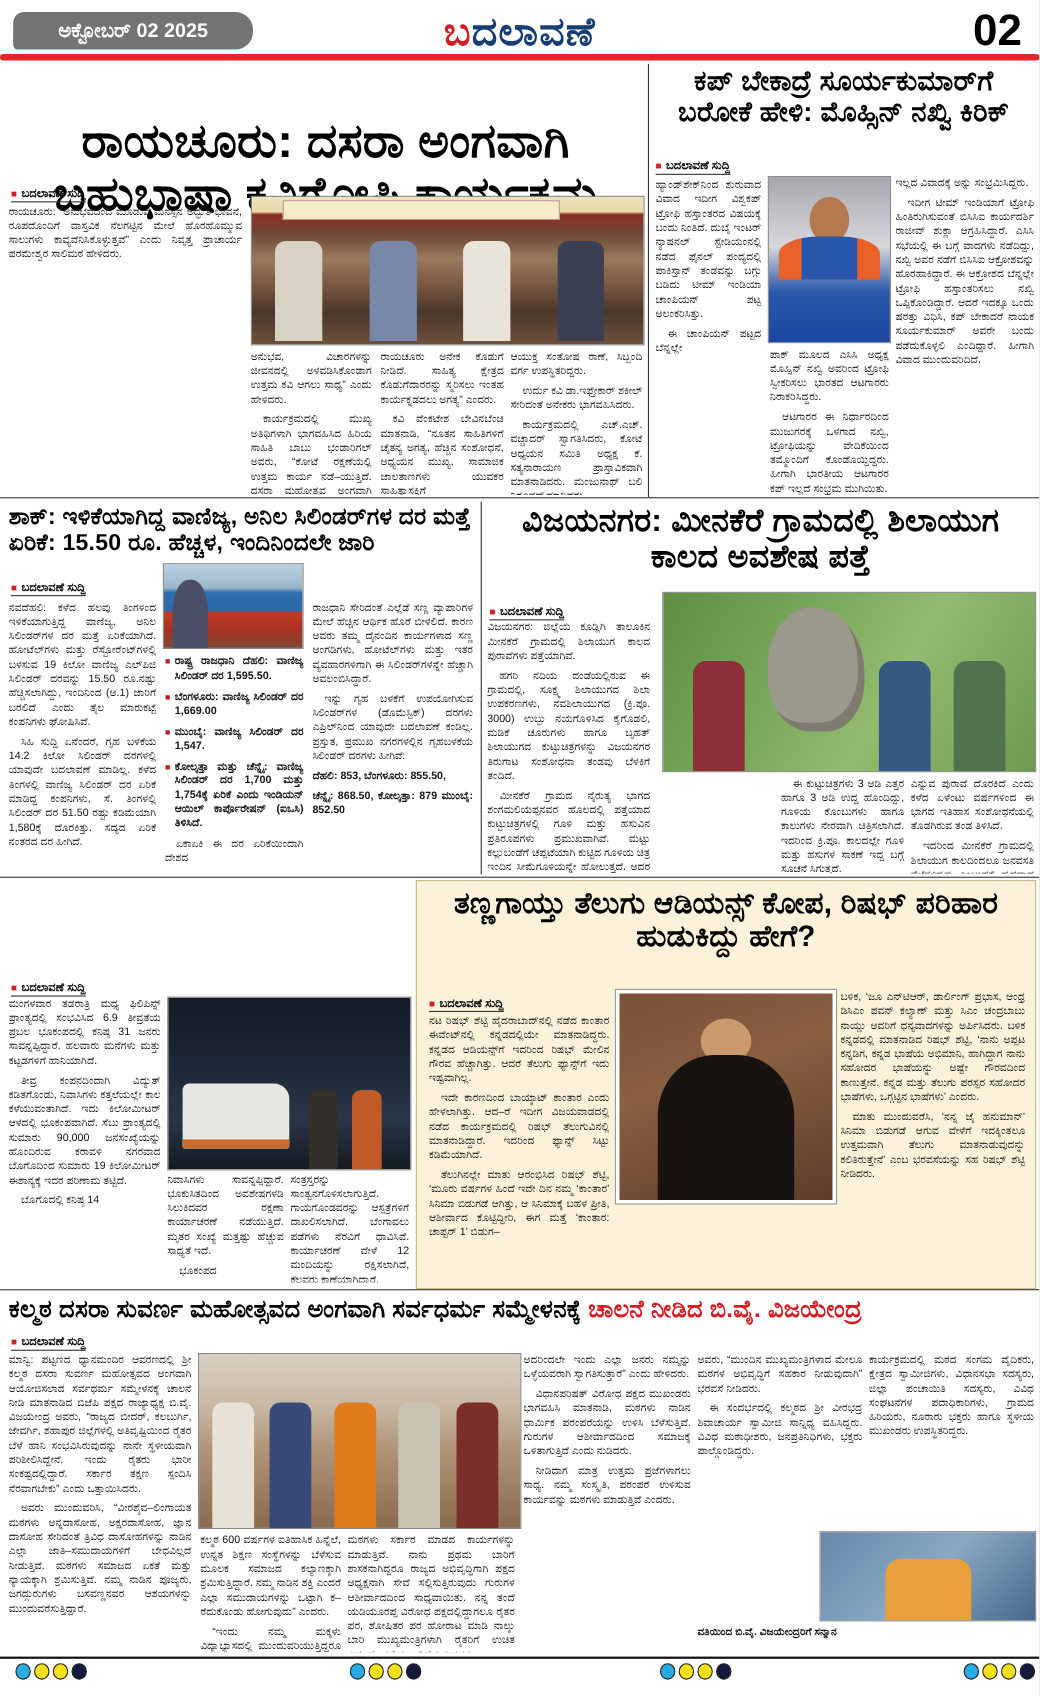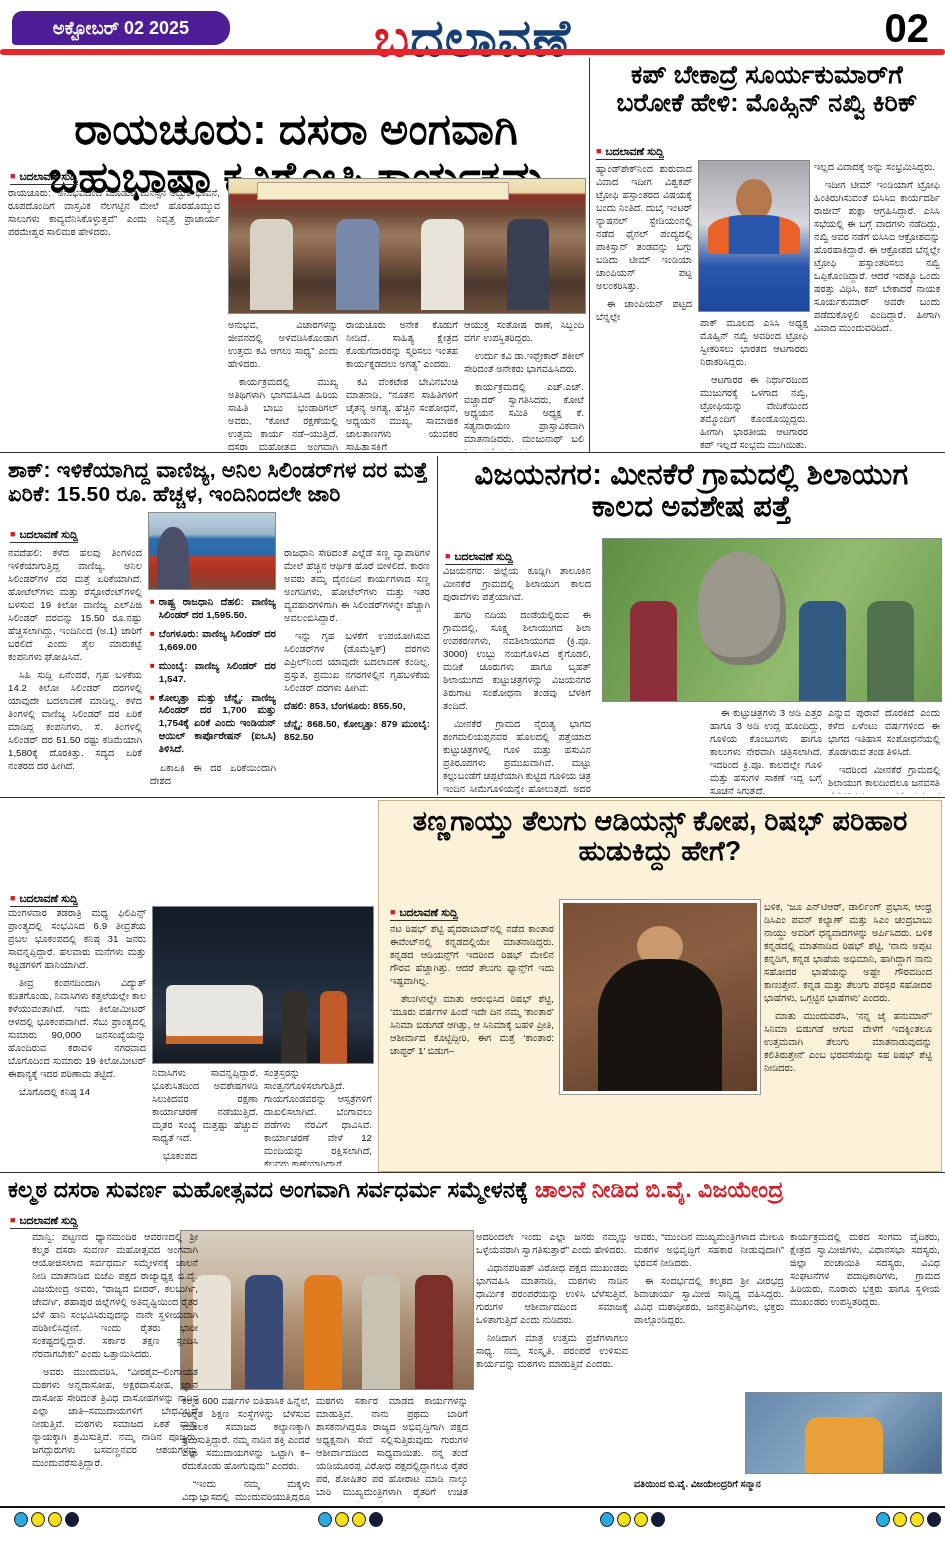--- a/index.html
+++ b/index.html
@@ -1,24 +1,24 @@
 <!DOCTYPE html>
 <html><head>
 <meta charset="utf-8">
 <style>
   html,body{margin:0;padding:0;background:#d9d9d9;}
   .page{position:relative;width:945px;height:1542px;background:#ffffff;margin:0 auto;
         font-family:"Liberation Sans","DejaVu Sans",sans-serif;overflow:hidden;color:#111;}
   .abs{position:absolute;}
 
   
-  .datebox{left:12px;top:11px;width:218px;height:34px;background:#4c1d95;color:#fff;
+  .datebox{left:12px;top:11px;width:218px;height:34px;background:#737373;color:#fff;
            border-radius:10px 16px 16px 4px;display:flex;align-items:center;justify-content:center;
            font-weight:bold;font-size:18px;}
-  .masthead{left:0;top:8px;width:945px;text-align:center;font-size:52px;font-weight:bold;letter-spacing:1px;}
+  .masthead{left:0;top:8px;width:945px;text-align:center;font-size:36px;font-weight:bold;letter-spacing:1px;}
   .masthead .first{color:#d41d24;}
   .masthead .rest{color:#173e74;}
   .pagenum{right:16px;top:6px;font-size:40px;font-weight:bold;color:#000;}
   .redbar{left:0;top:49px;width:945px;height:6px;background:#e8252b;border-radius:3px;}
 
   
   .headline{font-weight:bold;color:#000;text-align:center;line-height:1.12;letter-spacing:0.2px;}
   .headline.red-part{color:#d41d24;}
   .byline{display:flex;align-items:center;gap:4px;font-size:10.5px;font-weight:bold;color:#000;
           border-bottom:1.4px solid #333;width:max-content;padding-bottom:1px;}
@@ -241,20 +241,21 @@
   <div class="abs byline" style="left:390px;top:906px;">
     <span class="sq">■</span>
     <span>ಬದಲಾವಣೆ ಸುದ್ದಿ</span>
   </div>
   <div class="abs photo ph-rishab" style="left:560px;top:900px;width:194px;height:188px;">
     <div class="face"></div>
     <div class="fig"></div>
   </div>
   <div class="abs coltext" style="left:390px;top:922px;width:164px;height:242px;overflow:hidden;">
     <p>ನಟ ರಿಷಭ್ ಶೆಟ್ಟಿ ಹೈದರಾಬಾದ್‌ನಲ್ಲಿ ನಡೆದ ಕಾಂತಾರ ಈವೆಂಟ್‌ನಲ್ಲಿ ಕನ್ನಡದಲ್ಲಿಯೇ ಮಾತನಾಡಿದ್ದರು. ಕನ್ನಡದ ಆಡಿಯನ್ಸ್‌ಗೆ ಇದರಿಂದ ರಿಷಭ್ ಮೇಲಿನ ಗೌರವ ಹೆಚ್ಚಾಗಿತ್ತು. ಆದರೆ ತೆಲುಗು ಫ್ಯಾನ್ಸ್‌ಗೆ ಇದು ಇಷ್ಟವಾಗಿಲ್ಲ.</p>
+    <p class="ind">ಇದೇ ಕಾರಣದಿಂದ ಬಾಯ್ಕಾಟ್ ಕಾಂತಾರ ಎಂದು ಹೇಳಲಾಗಿತ್ತು. ಆದ–ರೆ ಇದೀಗ ವಿಜಯವಾಡದಲ್ಲಿ ನಡೆದ ಕಾರ್ಯಕ್ರಮದಲ್ಲಿ ರಿಷಭ್ ತೆಲುಗುವಿನಲ್ಲಿ ಮಾತನಾಡಿದ್ದಾರೆ. ಇದರಿಂದ ಫ್ಯಾನ್ಸ್ ಸಿಟ್ಟು ಕಡಿಮೆಯಾಗಿದೆ.</p>
     <p class="ind">ತೆಲುಗಿನಲ್ಲೇ ಮಾತು ಆರಂಭಿಸಿದ ರಿಷಭ್ ಶೆಟ್ಟಿ, ‘ಮೂರು ವರ್ಷಗಳ ಹಿಂದೆ ಇದೇ ದಿನ ನಮ್ಮ ‘ಕಾಂತಾರ’ ಸಿನಿಮಾ ಬಿಡುಗಡೆ ಆಗಿತ್ತು, ಆ ಸಿನಿಮಾಕ್ಕೆ ಬಹಳ ಪ್ರೀತಿ, ಆಶೀರ್ವಾದ ಕೊಟ್ಟಿದ್ದೀರಿ, ಈಗ ಮತ್ತೆ ‘ಕಾಂತಾರ: ಚಾಪ್ಟರ್ 1’ ಬಿಡುಗ–</p>
   </div>
   <div class="abs coltext" style="left:764px;top:900px;width:168px;height:264px;overflow:hidden;">
     <p>ಬಳಿಕ, ‘ಜೂ ಎನ್‌ಟಿಆರ್, ಡಾರ್ಲಿಂಗ್ ಪ್ರಭಾಸ, ಆಂಧ್ರ ಡಿಸಿಎಂ ಪವನ್ ಕಲ್ಯಾಣ್ ಮತ್ತು ಸಿಎಂ ಚಂದ್ರಬಾಬು ನಾಯ್ಡು ಅವರಿಗೆ ಧನ್ಯವಾದಗಳನ್ನು ಅರ್ಪಿಸಿದರು. ಬಳಿಕ ಕನ್ನಡದಲ್ಲಿ ಮಾತನಾಡಿದ ರಿಷಭ್ ಶೆಟ್ಟಿ, ‘ನಾನು ಅಪ್ಪಟ ಕನ್ನಡಿಗ, ಕನ್ನಡ ಭಾಷೆಯ ಅಭಿಮಾನಿ, ಹಾಗಿದ್ದಾಗ ನಾನು ಸಹೋದರ ಭಾಷೆಯನ್ನು ಅಷ್ಟೇ ಗೌರವದಿಂದ ಕಾಣುತ್ತೇನೆ. ಕನ್ನಡ ಮತ್ತು ತೆಲುಗು ಪರಸ್ಪರ ಸಹೋದರ ಭಾಷೆಗಳು, ಒಗ್ಗಟ್ಟಿನ ಭಾಷೆಗಳು’ ಎಂದರು.</p>
     <p class="ind">ಮಾತು ಮುಂದುವರೆಸಿ, ‘ನನ್ನ ಜೈ ಹನುಮಾನ್’ ಸಿನಿಮಾ ಬಿಡುಗಡೆ ಆಗುವ ವೇಳೆಗೆ ಇದಕ್ಕಿಂತಲೂ ಉತ್ತಮವಾಗಿ ತೆಲುಗು ಮಾತನಾಡುವುದನ್ನು ಕಲಿತಿರುತ್ತೇನೆ’ ಎಂಬ ಭರವಸೆಯನ್ನು ಸಹ ರಿಷಭ್ ಶೆಟ್ಟಿ ನೀಡಿದರು.</p>
   </div>
 
   <div class="abs hline" style="left:0;top:1172px;width:945px;"></div>
 
   <div class="abs headline" style="left:8px;top:1178px;width:932px;font-size:22px;text-align:left;">
@@ -265,21 +266,21 @@
     <span class="sq">■</span>
     <span>ಬದಲಾವಣೆ ಸುದ್ದಿ</span>
   </div>
   <div class="abs photo ph-kalmath" style="left:180px;top:1230px;width:292px;height:158px;">
     <div class="s1"></div>
       <div class="s2"></div>
     <div class="s3"></div>
       <div class="s4"></div>
     <div class="s5"></div>
   </div>
-  <div class="abs coltext" style="left:8px;top:1230px;width:166px;height:272px;overflow:hidden;margin-left:24px;">
+  <div class="abs coltext" style="left:8px;top:1230px;width:166px;height:272px;overflow:hidden;">
     <p>ಮಾನ್ವಿ: ಪಟ್ಟಣದ ಧ್ಯಾನಮಂದಿರ ಆವರಣದಲ್ಲಿ ಶ್ರೀ ಕಲ್ಮಠ ದಸರಾ ಸುವರ್ಣ ಮಹೋತ್ಸವದ ಅಂಗವಾಗಿ ಆಯೋಜಿಸಲಾದ ಸರ್ವಧರ್ಮ ಸಮ್ಮೇಳನಕ್ಕೆ ಚಾಲನೆ ನೀಡಿ ಮಾತನಾಡಿದ ಬಿಜೆಪಿ ಪಕ್ಷದ ರಾಜ್ಯಾಧ್ಯಕ್ಷ ಬಿ.ವೈ. ವಿಜಯೇಂದ್ರ ಅವರು, “ರಾಜ್ಯದ ಬೀದರ್, ಕಲಬುರ್ಗಿ, ಜೇವರ್ಗಿ, ಶಹಾಪುರ ಜಿಲ್ಲೆಗಳಲ್ಲಿ ಅತಿವೃಷ್ಟಿಯಿಂದ ರೈತರ ಬೆಳೆ ಹಾನಿ ಸಂಭವಿಸಿರುವುದನ್ನು ನಾನೇ ಸ್ಥಳೀಯವಾಗಿ ಪರಿಶೀಲಿಸಿದ್ದೇನೆ. ಇಂದು ರೈತರು ಭಾರೀ ಸಂಕಷ್ಟದಲ್ಲಿದ್ದಾರೆ. ಸರ್ಕಾರ ತಕ್ಷಣ ಸ್ಪಂದಿಸಿ ನೆರವಾಗಬೇಕು” ಎಂದು ಒತ್ತಾಯಿಸಿದರು.</p>
     <p class="ind">ಅವರು ಮುಂದುವರಿಸಿ, “ವೀರಶೈವ–ಲಿಂಗಾಯತ ಮಠಗಳು ಅನ್ನದಾಸೋಹ, ಅಕ್ಷರದಾಸೋಹ, ಜ್ಞಾನ ದಾಸೋಹ ಸೇರಿದಂತೆ ತ್ರಿವಿಧ ದಾಸೋಹಗಳನ್ನು ನಾಡಿನ ಎಲ್ಲಾ ಜಾತಿ–ಸಮುದಾಯಗಳಿಗೆ ಬೇಧವಿಲ್ಲದೆ ನೀಡುತ್ತಿವೆ. ಮಠಗಳು ಸಮಾಜದ ಏಕತೆ ಮತ್ತು ನ್ಯಾಯಕ್ಕಾಗಿ ಶ್ರಮಿಸುತ್ತಿವೆ. ನಮ್ಮ ನಾಡಿನ ಪೂಜ್ಯರು, ಜಗದ್ಗುರುಗಳು ಬಸವಣ್ಣನವರ ಆಶಯಗಳನ್ನು ಮುಂದುವರೆಸುತ್ತಿದ್ದಾರೆ.</p>
   </div>
   <div class="abs coltext" style="left:182px;top:1394px;width:128px;height:108px;overflow:hidden;">
     <p>ಕಲ್ಮಠ 600 ವರ್ಷಗಳ ಐತಿಹಾಸಿಕ ಹಿನ್ನೆಲೆ, ಉನ್ನತ ಶಿಕ್ಷಣ ಸಂಸ್ಥೆಗಳನ್ನು ಬೆಳೆಸುವ ಮೂಲಕ ಸಮಾಜದ ಕಲ್ಯಾಣಕ್ಕಾಗಿ ಶ್ರಮಿಸುತ್ತಿದ್ದಾರೆ. ನಮ್ಮ ನಾಡಿನ ಶಕ್ತಿ ಎಂದರೆ ಎಲ್ಲಾ ಸಮುದಾಯಗಳನ್ನು ಒಟ್ಟಾಗಿ ಕ–ರೆದುಕೊಂಡು ಹೋಗುವುದು” ಎಂದರು.</p>
     <p class="ind">“ಇಂದು ನಮ್ಮ ಮಕ್ಕಳು ವಿದ್ಯಾಭ್ಯಾಸದಲ್ಲಿ ಮುಂದುವರಿಯುತ್ತಿದ್ದರೂ ಸಂಸ್ಕಾರವನ್ನು ಪಡೆದುಕೊಳ್ಳುತ್ತಿದ್ದಾರೆ. ವಿದ್ಯಾಭ್ಯಾಸದ ಜೊತೆಗೆ ಗುರುಗಳ ಆಶೀರ್ವಾದ ಮತ್ತು ಸಂಸ್ಕಾರ</p>
   </div>
   <div class="abs coltext" style="left:316px;top:1394px;width:152px;height:108px;overflow:hidden;">
     <p>ಮಠಗಳು ಸರ್ಕಾರ ಮಾಡದ ಕಾರ್ಯಗಳನ್ನು ಮಾಡುತ್ತಿವೆ. ನಾನು ಪ್ರಥಮ ಬಾರಿಗೆ ಶಾಸಕನಾಗಿದ್ದರೂ ರಾಜ್ಯದ ಅಭಿವೃದ್ಧಿಗಾಗಿ ಪಕ್ಷದ ಅಧ್ಯಕ್ಷನಾಗಿ ಸೇವೆ ಸಲ್ಲಿಸುತ್ತಿರುವುದು ಗುರುಗಳ ಆಶೀರ್ವಾದದಿಂದ ಸಾಧ್ಯವಾಯಿತು. ನನ್ನ ತಂದೆ ಯಡಿಯೂರಪ್ಪ ವಿರೋಧ ಪಕ್ಷದಲ್ಲಿದ್ದಾಗಲೂ ರೈತರ ಪರ, ಶೋಷಿತರ ಪರ ಹೋರಾಟ ಮಾಡಿ ನಾಲ್ಕು ಬಾರಿ ಮುಖ್ಯಮಂತ್ರಿಗಳಾಗಿ ರೈತರಿಗೆ ಉಚಿತ ವಿದ್ಯುತ್, ಪ್ರತ್ಯೇಕ ಬಜೆಟ್ ನೀಡಿದವರು.</p>
   </div>

